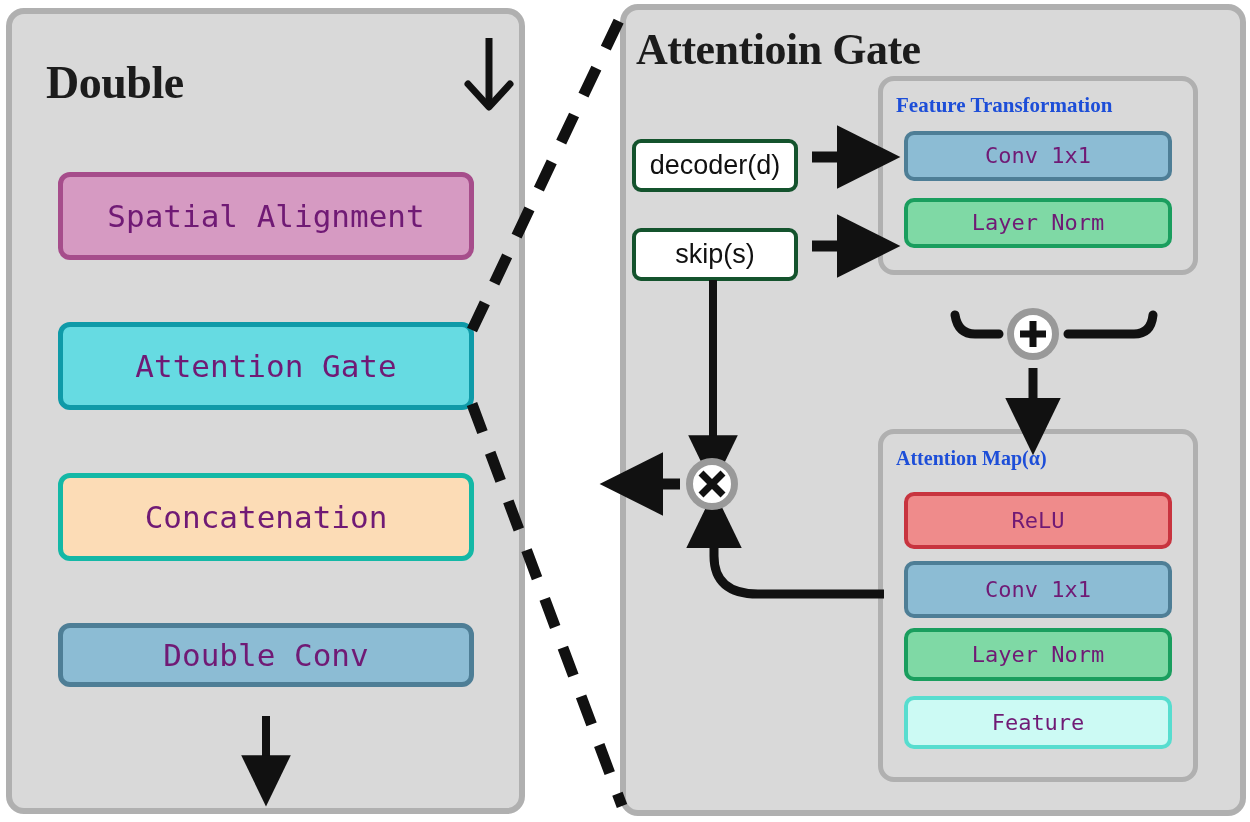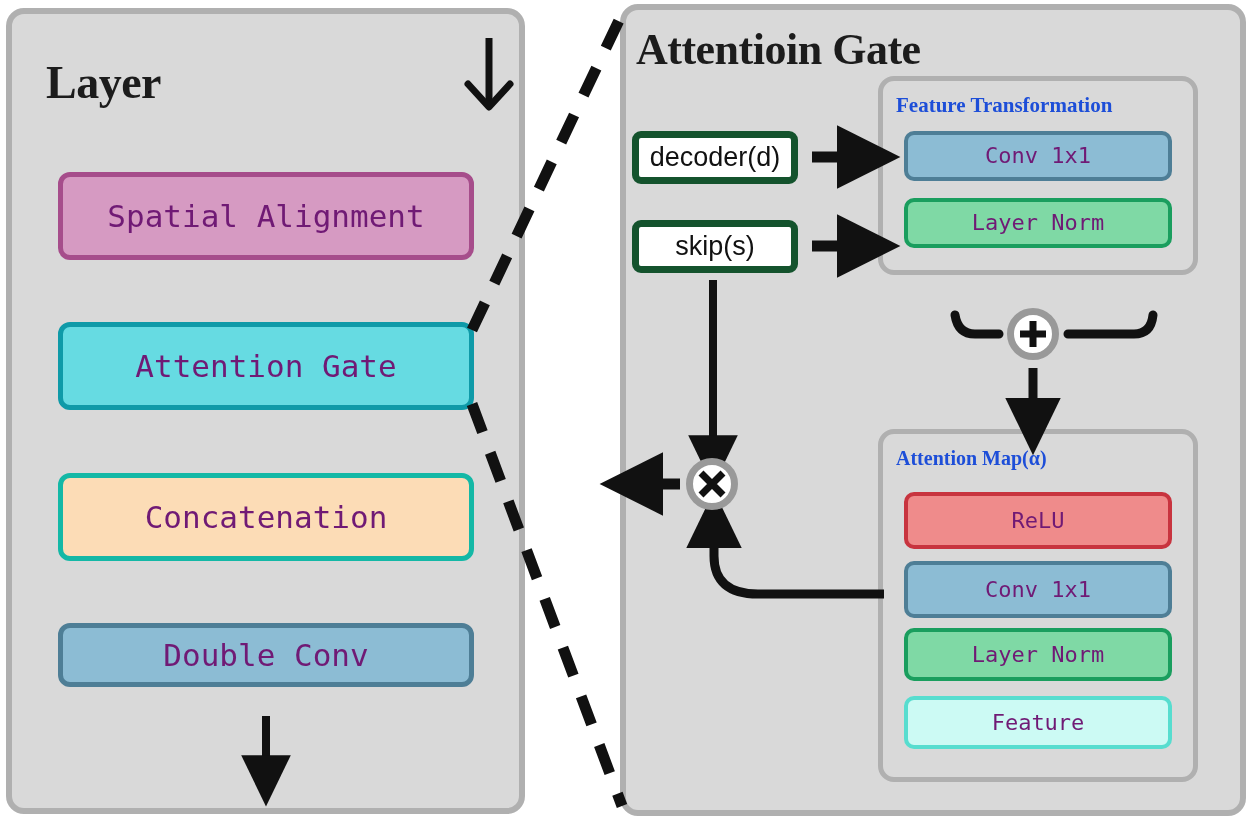--- a/index.html
+++ b/index.html
@@ -105,28 +105,29 @@
   #blk-lnorm2  { left: 904px; top: 628px; width: 268px; height: 53px;
                  background:#7fd9a5; border:4px solid #1a9e5e; font-size:22px; border-radius:10px;}
   #blk-sigmoid { left: 904px; top: 696px; width: 268px; height: 53px;
                  background:#ccfaf4; border:4px solid #57ddcf; font-size:22px; border-radius:10px;}
 
   
   .io-box {
     position: absolute;
     box-sizing: border-box;
     background: #ffffff;
-    border: 7px solid #14532d;
+    border: 4px solid #14532d;
     border-radius: 9px;
     display: flex;
     align-items: center;
     justify-content: center;
     font-family: "Liberation Sans", sans-serif;
     font-size: 27px;
     color: #111111;
+    margin-top: 8px;
   }
   #io-decoder { left: 632px; top: 131px; width: 166px; height: 53px; }
   #io-skip    { left: 632px; top: 220px; width: 166px; height: 53px; }
 
   
   .op-circle {
     position: absolute;
     box-sizing: border-box;
     background: #ffffff;
     border: 7px solid #999999;
@@ -146,21 +147,21 @@
     pointer-events: none;
   }
 </style>
 </head>
 <body>
 
 <div id="stage">
 
   <div class="panel" id="left-panel"></div>
 
-  <div class="panel-title" id="upflex-title">Layer</div>
+  <div class="panel-title" id="upflex-title">Double</div>
 
   <div class="block" id="blk-attn">Attention Gate</div>
 
   <div class="block" id="blk-spatial">Spatial Alignment</div>
 
   <div class="block" id="blk-concat">Concatenation</div>
 
   <div class="block" id="blk-double">Double Conv</div>
 
   <div class="panel" id="right-panel"></div>

